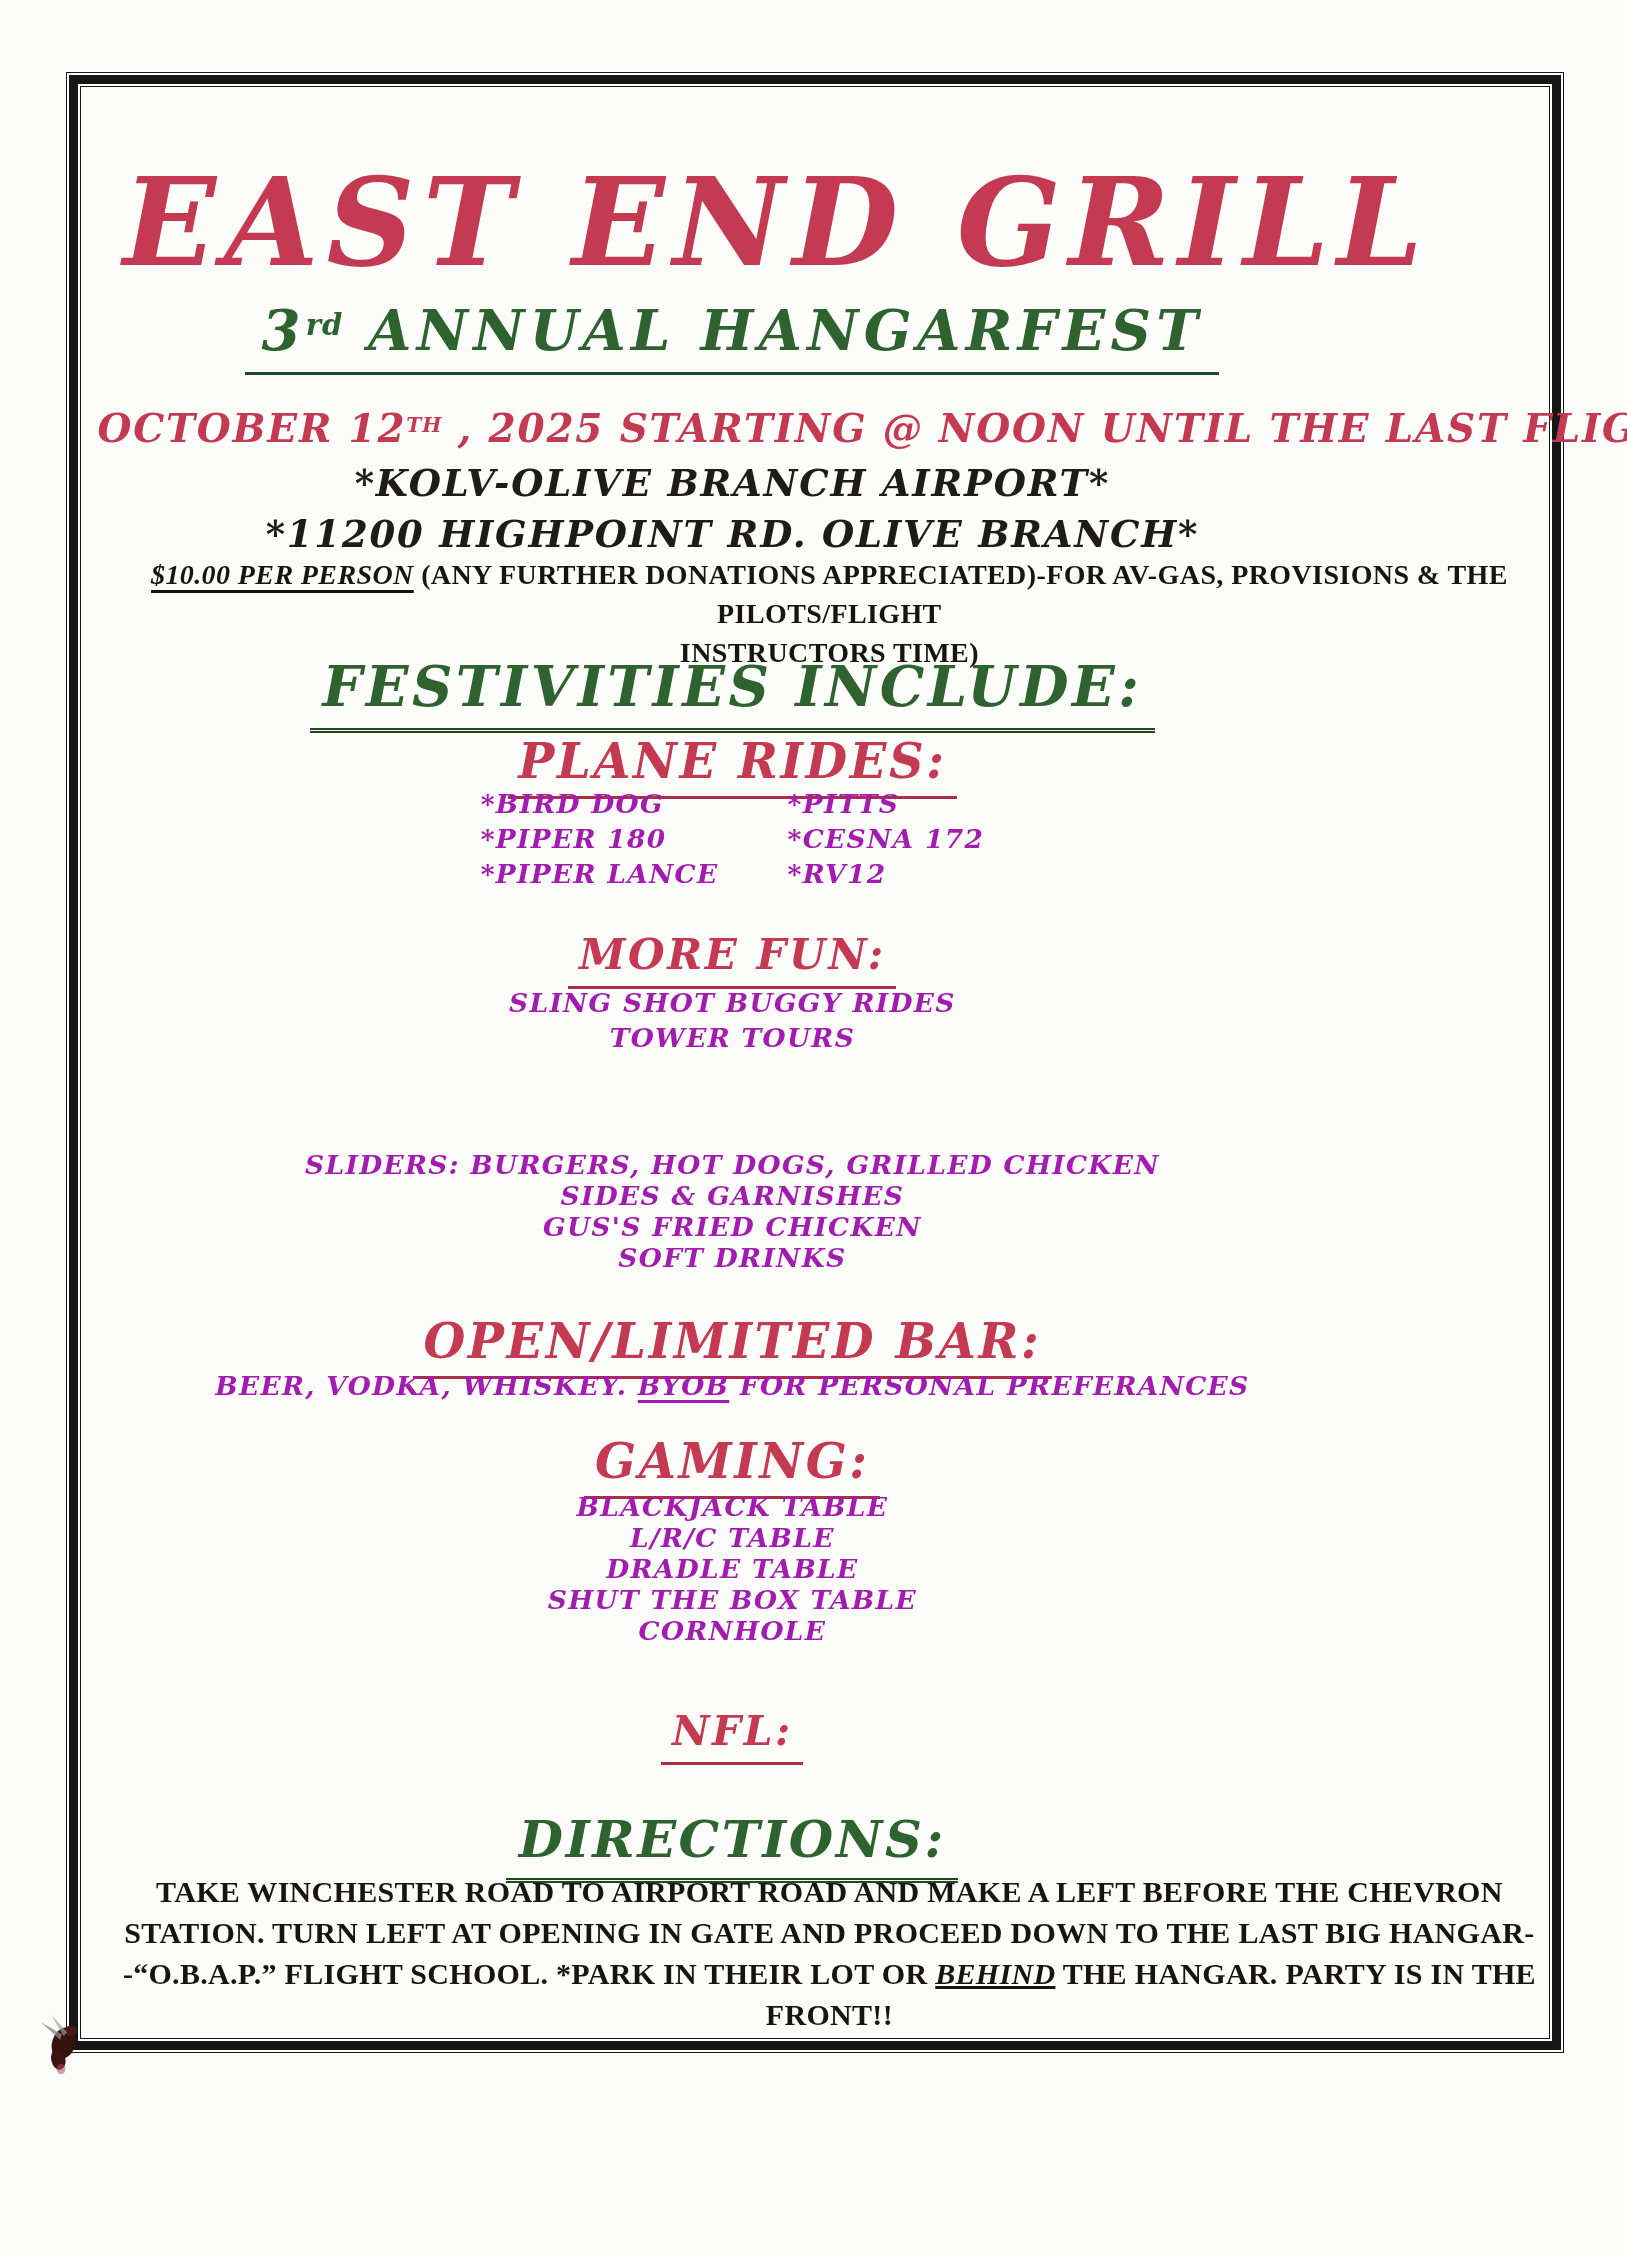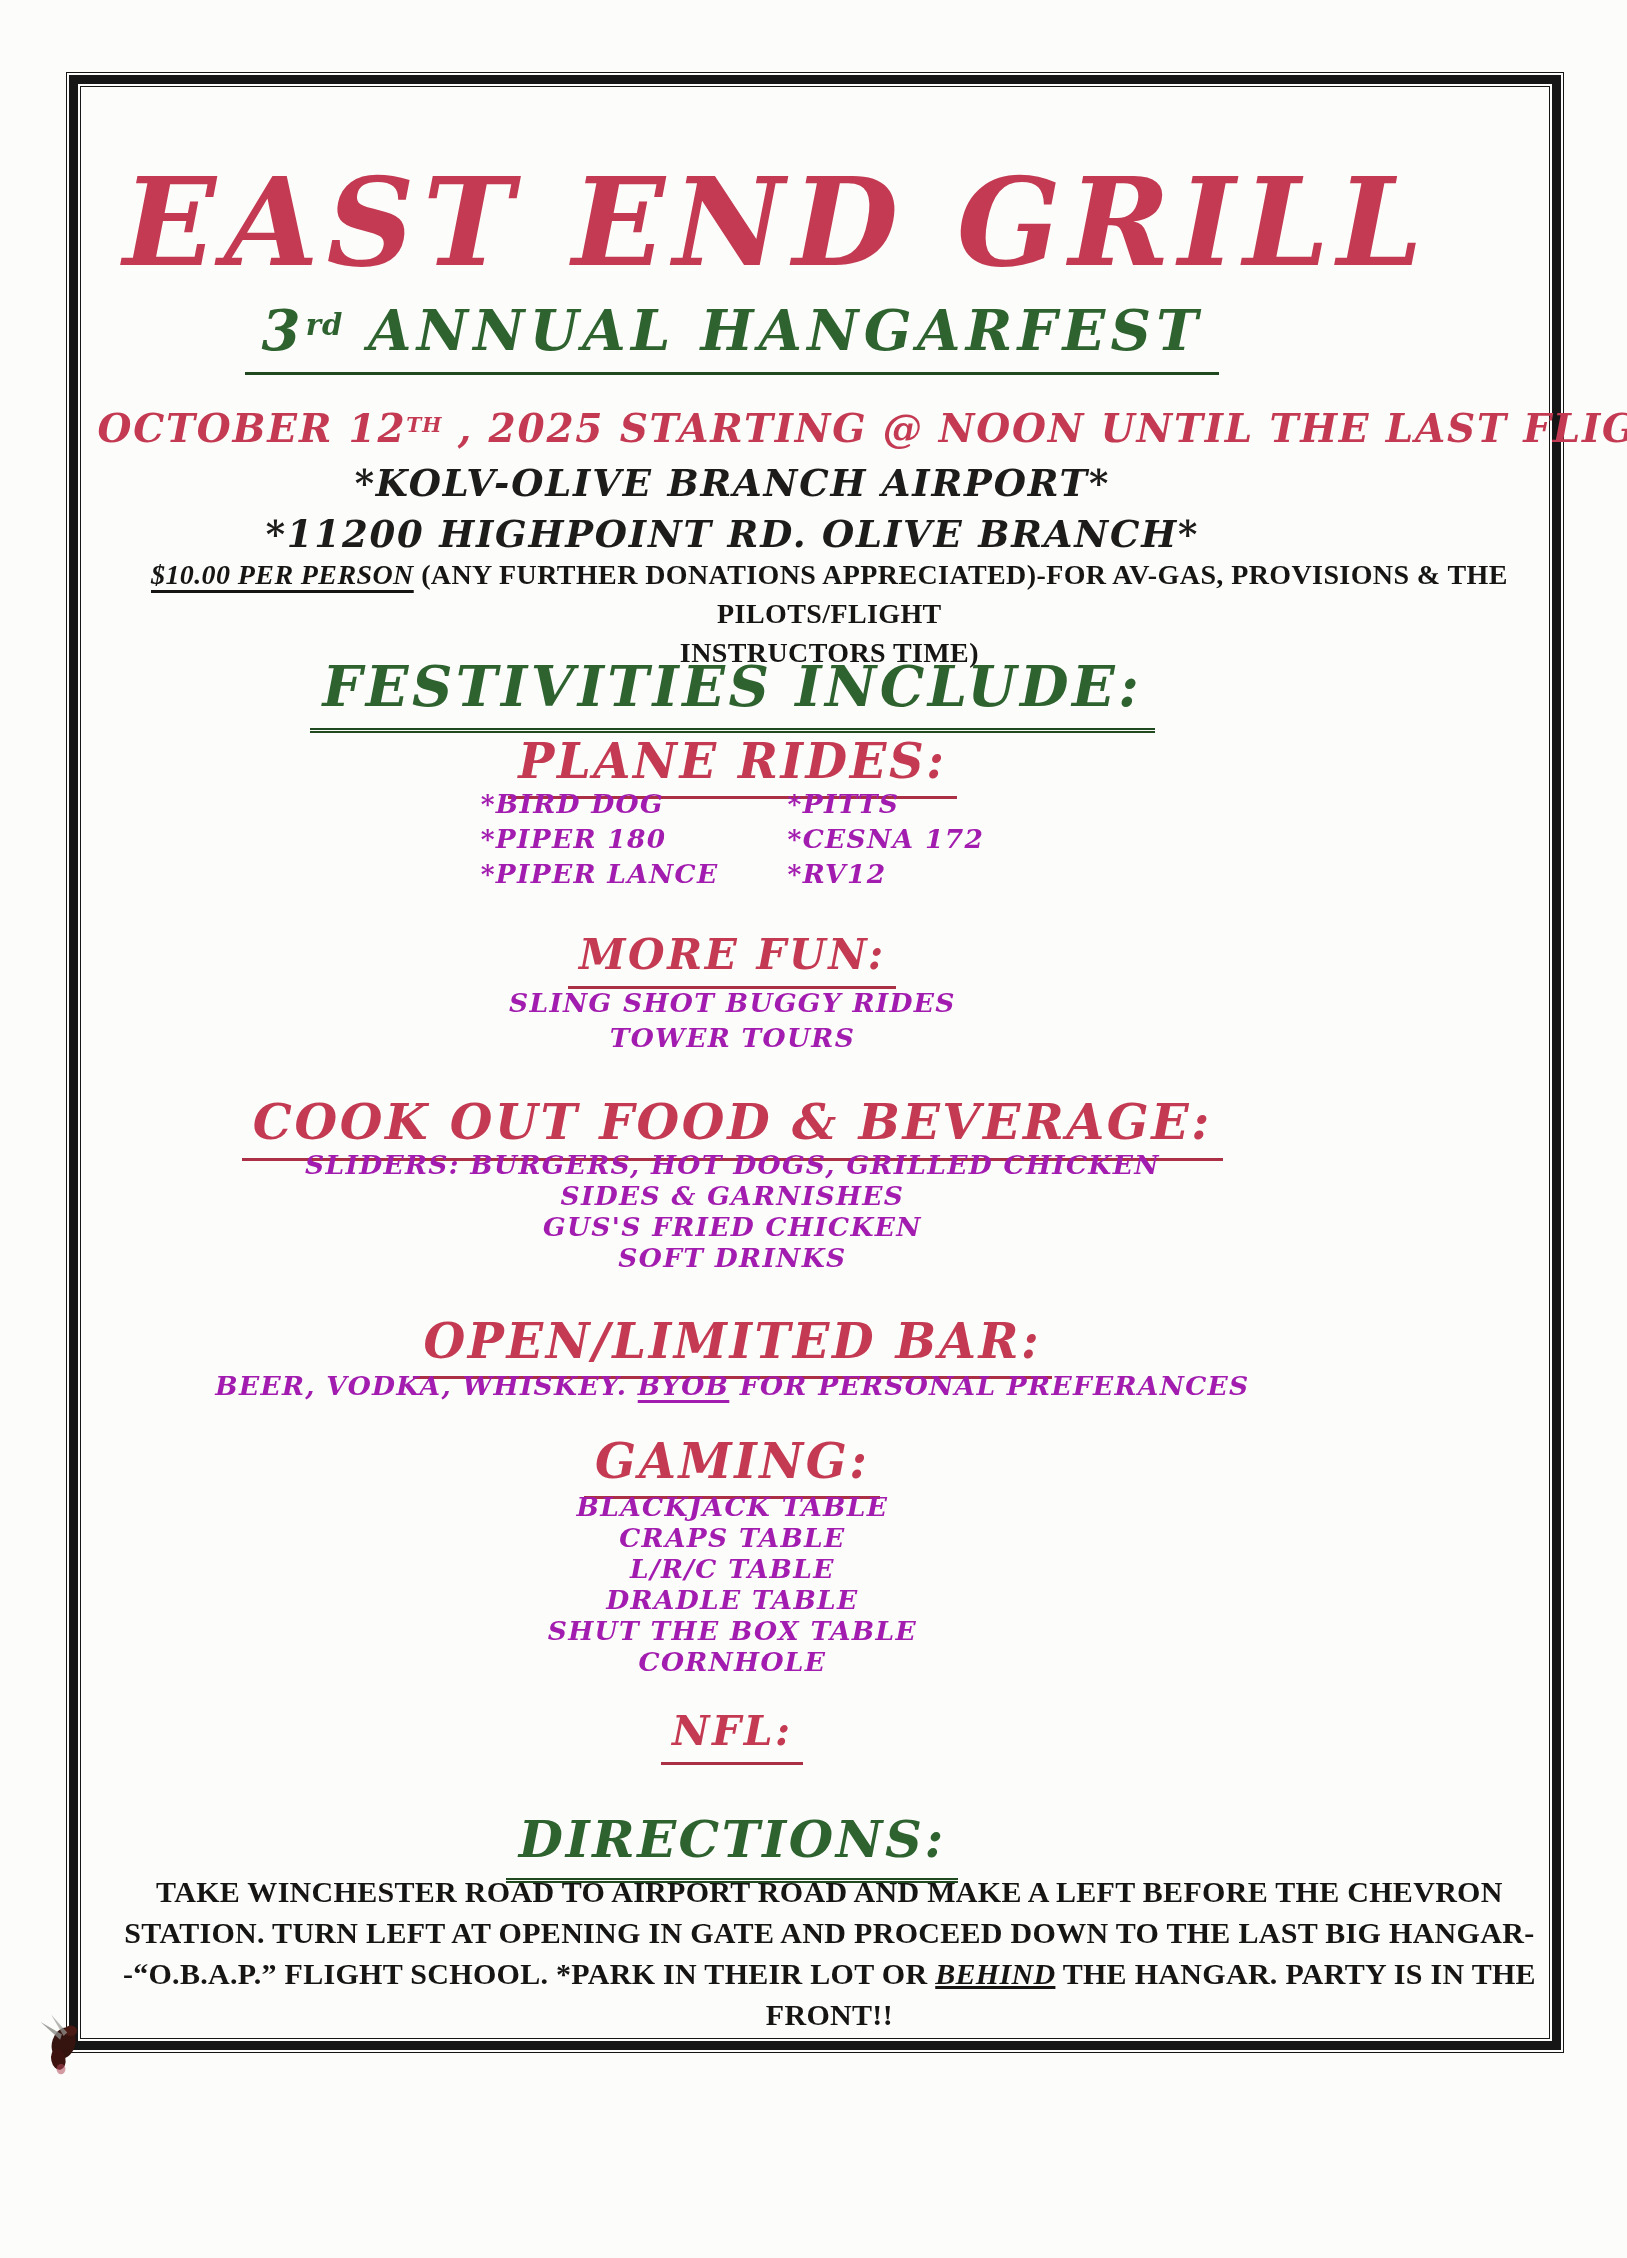--- a/index.html
+++ b/index.html
@@ -134,43 +134,39 @@
           </div>
 
           <div class="block w-dec" style="top:843px">
             <span class="dec h-morefun h-red u-red">MORE FUN:</span>
           </div>
           <div class="block w-dec" style="top:898px">
             <div class="dec item item-40">SLING SHOT BUGGY RIDES</div>
             <div class="dec item item-40">TOWER TOURS</div>
           </div>
 
-          <div class="block w-dec" style="top:1006px">
-            <span class="dec h-cookout h-red u-red">COOK OUT FOOD &amp; BEVERAGE:</span>
-          </div>
           <div class="block w-dec" style="top:1062px">
             <div class="dec item">SLIDERS: BURGERS, HOT DOGS, GRILLED CHICKEN</div>
             <div class="dec item">SIDES &amp; GARNISHES</div>
             <div class="dec item">GUS'S FRIED CHICKEN</div>
             <div class="dec item">SOFT DRINKS</div>
           </div>
 
           <div class="block w-dec" style="top:1226px">
             <span class="dec h-bar h-red u-red">OPEN/LIMITED BAR:</span>
           </div>
           <div class="block w-dec dec item" style="top:1283px">
             <span>BEER, VODKA, WHISKEY. </span><span class="byob-u">BYOB</span><span> FOR PERSONAL PREFERANCES</span>
           </div>
 
           <div class="block w-dec" style="top:1346px">
             <span class="dec h-gaming h-red u-red">GAMING:</span>
           </div>
           <div class="block w-dec" style="top:1404px">
             <div class="dec item">BLACKJACK TABLE</div>
-            <div class="dec item">CRAPS TABLE</div>
             <div class="dec item">L/R/C TABLE</div>
             <div class="dec item">DRADLE TABLE</div>
             <div class="dec item">SHUT THE BOX TABLE</div>
             <div class="dec item">CORNHOLE</div>
           </div>
 
           <div class="block w-dec" style="top:1620px">
             <span class="dec h-nfl h-red u-red">NFL:</span>
           </div>
 

